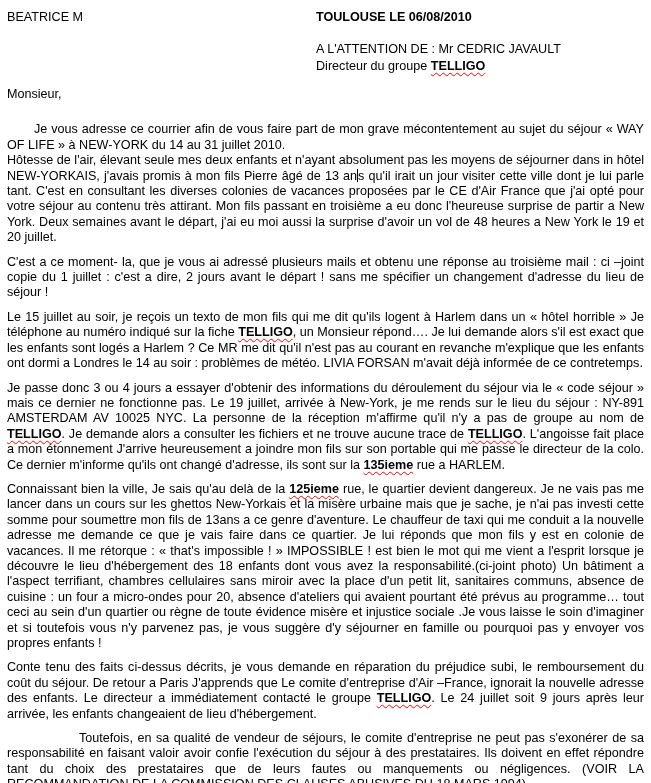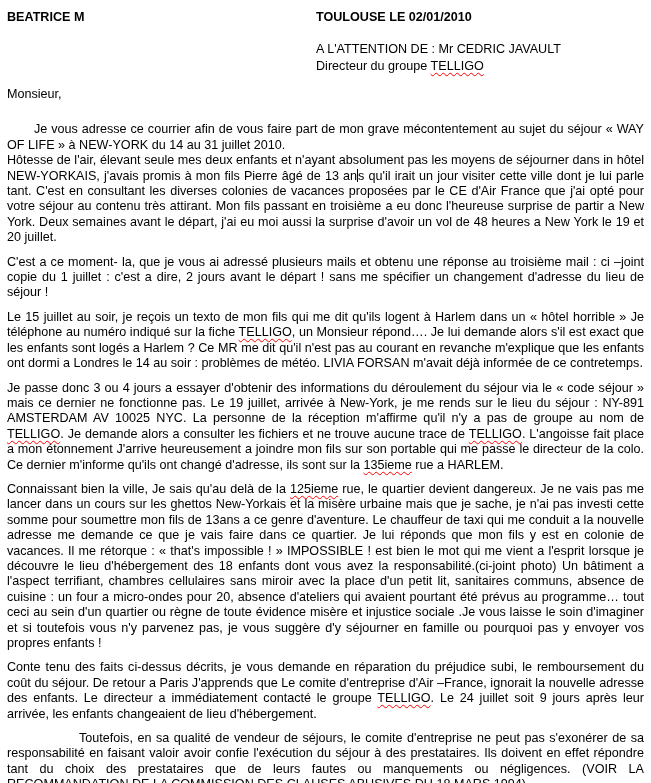--- a/index.html
+++ b/index.html
@@ -21,21 +21,21 @@
     overflow: hidden;
   }
   .header {
     position: relative;
     height: 77px;
   }
   .sender {
     position: absolute;
     left: 0;
     top: 0;
-    font-weight: bold;
+    font-weight: normal;
   }
   .city-date {
     position: absolute;
     left: 309px;
     top: 0;
     font-weight: bold;
   }
   .attention {
     position: absolute;
     left: 309px;
@@ -50,37 +50,38 @@
     text-align: justify;
   }
   .indent-med { text-indent: 27px; }
   .indent-lg  { text-indent: 72px; }
   .misspelled {
     text-decoration-line: underline;
     text-decoration-style: wavy;
     text-decoration-color: #ff0000;
     text-decoration-thickness: 1px;
     text-underline-offset: 2px;
+    font-weight: bold;
   }
   .caret {
     display: inline-block;
     width: 1px;
     height: 13px;
     background: #000000;
     vertical-align: -2px;
   }
 </style>
 </head>
 <body>
 
 <div class="page">
 
   <div class="header">
     <div class="sender">BEATRICE M</div>
-    <div class="city-date">TOULOUSE LE 02/01/2010</div>
+    <div class="city-date">TOULOUSE LE 06/08/2010</div>
     <div class="attention">
       <div>A L'ATTENTION DE : Mr CEDRIC JAVAULT</div>
       <div>Directeur du groupe <span class="misspelled">TELLIGO</span></div>
     </div>
   </div>
 
   <div class="salutation">Monsieur,</div>
 
   <div>
       <p class="para indent-med">Je vous adresse ce courrier afin de vous faire part de mon grave mécontentement au sujet du séjour « WAY OF LIFE » à NEW-YORK du 14 au 31 juillet 2010.<br>Hôtesse de l'air, élevant seule mes deux enfants et n'ayant absolument pas les moyens de séjourner dans in hôtel NEW-YORKAIS, j'avais promis à mon fils Pierre âgé de 13 an<span class="caret"></span>s qu'il irait un jour visiter cette ville dont je lui parle tant. C'est en consultant les diverses colonies de vacances proposées par le CE d'Air France que j'ai opté pour votre séjour au contenu très attirant. Mon fils passant en troisième a eu donc l'heureuse surprise de partir a New York. Deux semaines avant le départ, j'ai eu moi aussi la surprise d'avoir un vol de 48 heures a New York  le 19 et 20 juillet.</p>

